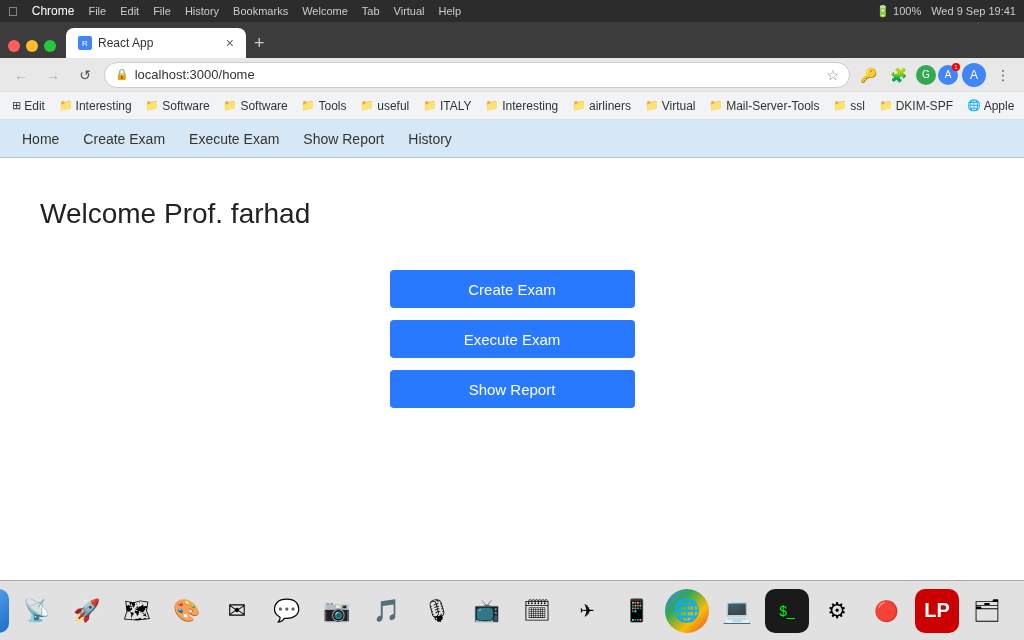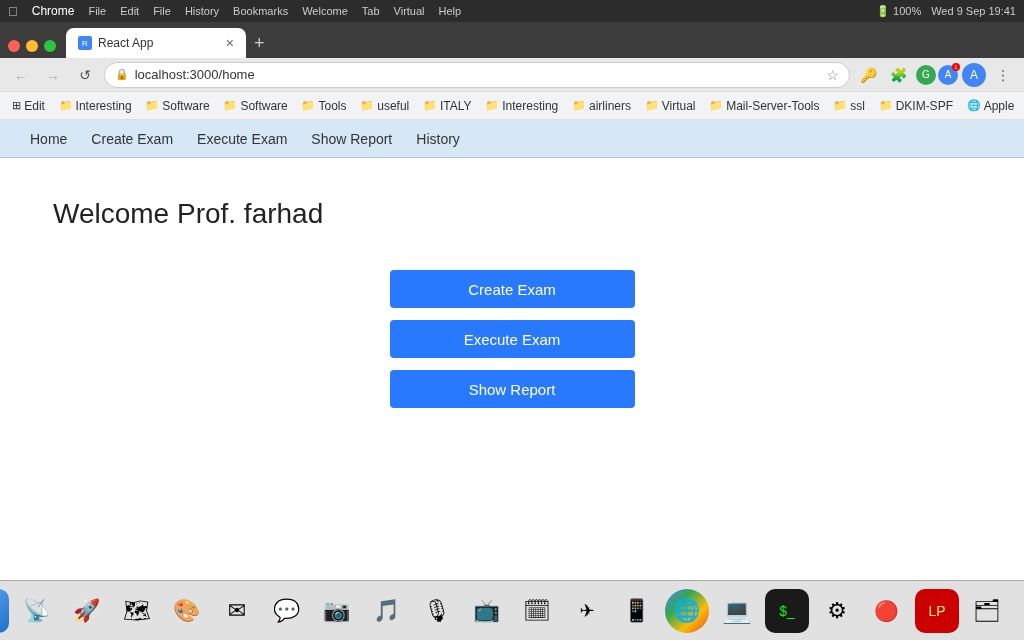--- a/index.html
+++ b/index.html
@@ -111,37 +111,37 @@
       font-size: 12px;
     }
     .bk-icon { font-size: 11px; }
 
     
     .app-nav {
       background: #d6e8f5;
       height: 38px;
       display: flex;
       align-items: center;
-      padding: 0 20px;
+      padding: 0 12px;
       gap: 4px;
       border-bottom: 1px solid #b0c8de;
     }
     .nav-link {
       padding: 6px 10px;
       font-size: 14px;
       color: #333;
       cursor: pointer;
       border-radius: 4px;
       text-decoration: none;
     }
     .nav-link.active { font-weight: 500; }
 
     
     .main-content {
-      padding: 40px 53px;
+      padding: 40px 40px;
       background: #fff;
       min-height: 400px;
     }
     .welcome-title {
       font-size: 28px;
       font-weight: 400;
       color: #222;
       margin-bottom: 40px;
     }
     .buttons-container {
@@ -338,16 +338,16 @@
   <div class="dock-item">🎙</div>
   <div class="dock-item">📺</div>
   <div class="dock-item">🗓</div>
   <div class="dock-item" style="font-size:18px">✈</div>
   <div class="dock-item">📱</div>
   <div class="dock-item" style="background:linear-gradient(135deg,#4285f4,#34a853,#fbbc05,#ea4335);border-radius:50%">🌐</div>
   <div class="dock-item" style="color:#007acc;font-size:24px">💻</div>
   <div class="dock-item" style="background:#1a1a1a;border-radius:10px;color:#0f0;font-size:14px">$_</div>
   <div class="dock-item">⚙</div>
   <div class="dock-item" style="font-size:20px">🔴</div>
-  <div class="dock-item" style="background:#cc0000;border-radius:10px;color:#bef264;font-size:14px;font-weight:normal">LP</div>
+  <div class="dock-item" style="background:#cc0000;border-radius:10px;color:#ffffff;font-size:20px;font-weight:bold">LP</div>
   <div class="dock-item">🗂</div>
   <div class="dock-item">🗑</div>
 </div>
 
 </body></html>

